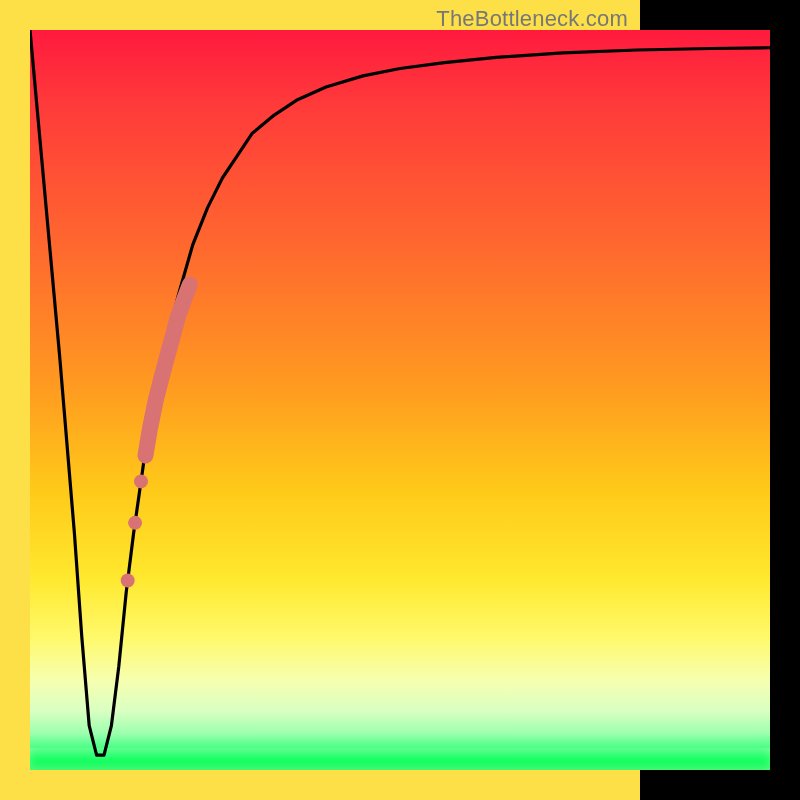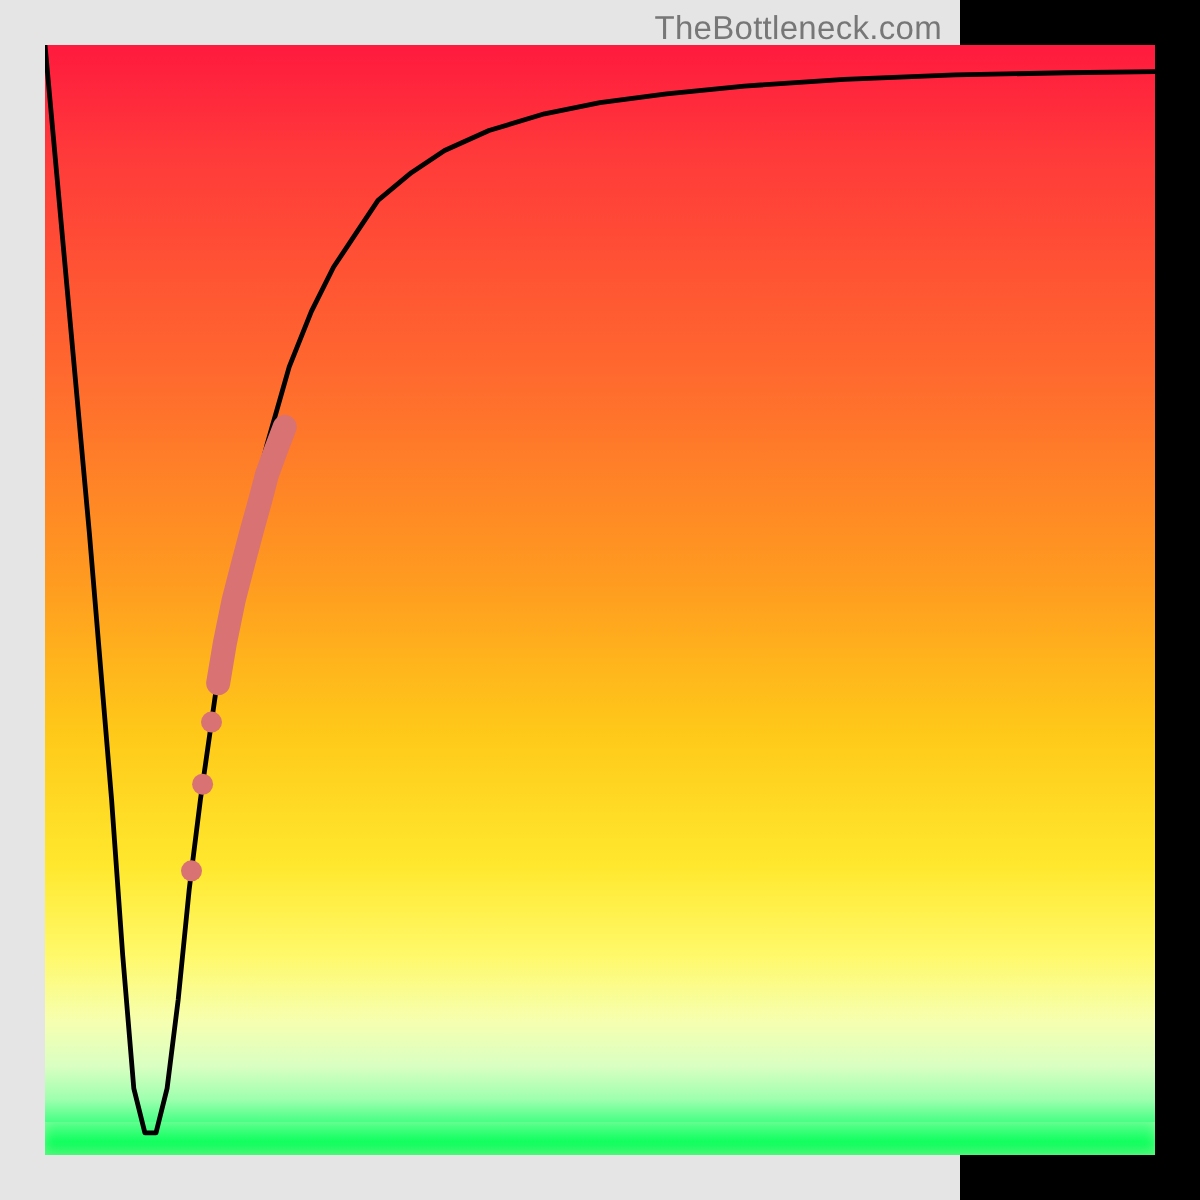--- a/index.html
+++ b/index.html
@@ -8,21 +8,21 @@
     width: 800px;
     height: 800px;
     overflow: hidden;
     background: #000;
     font-family: Arial, Helvetica, sans-serif;
   }
   .frame {
     position: relative;
     width: 640px;
     height: 800px;
-    background: #e5e5e5;
+    background: #fde047;
   }
   .watermark {
     position: absolute;
     top: 6px;
     right: 12px;
     color: #777;
     font-size: 22px;
     font-weight: 500;
     letter-spacing: 0.2px;
     user-select: none;

